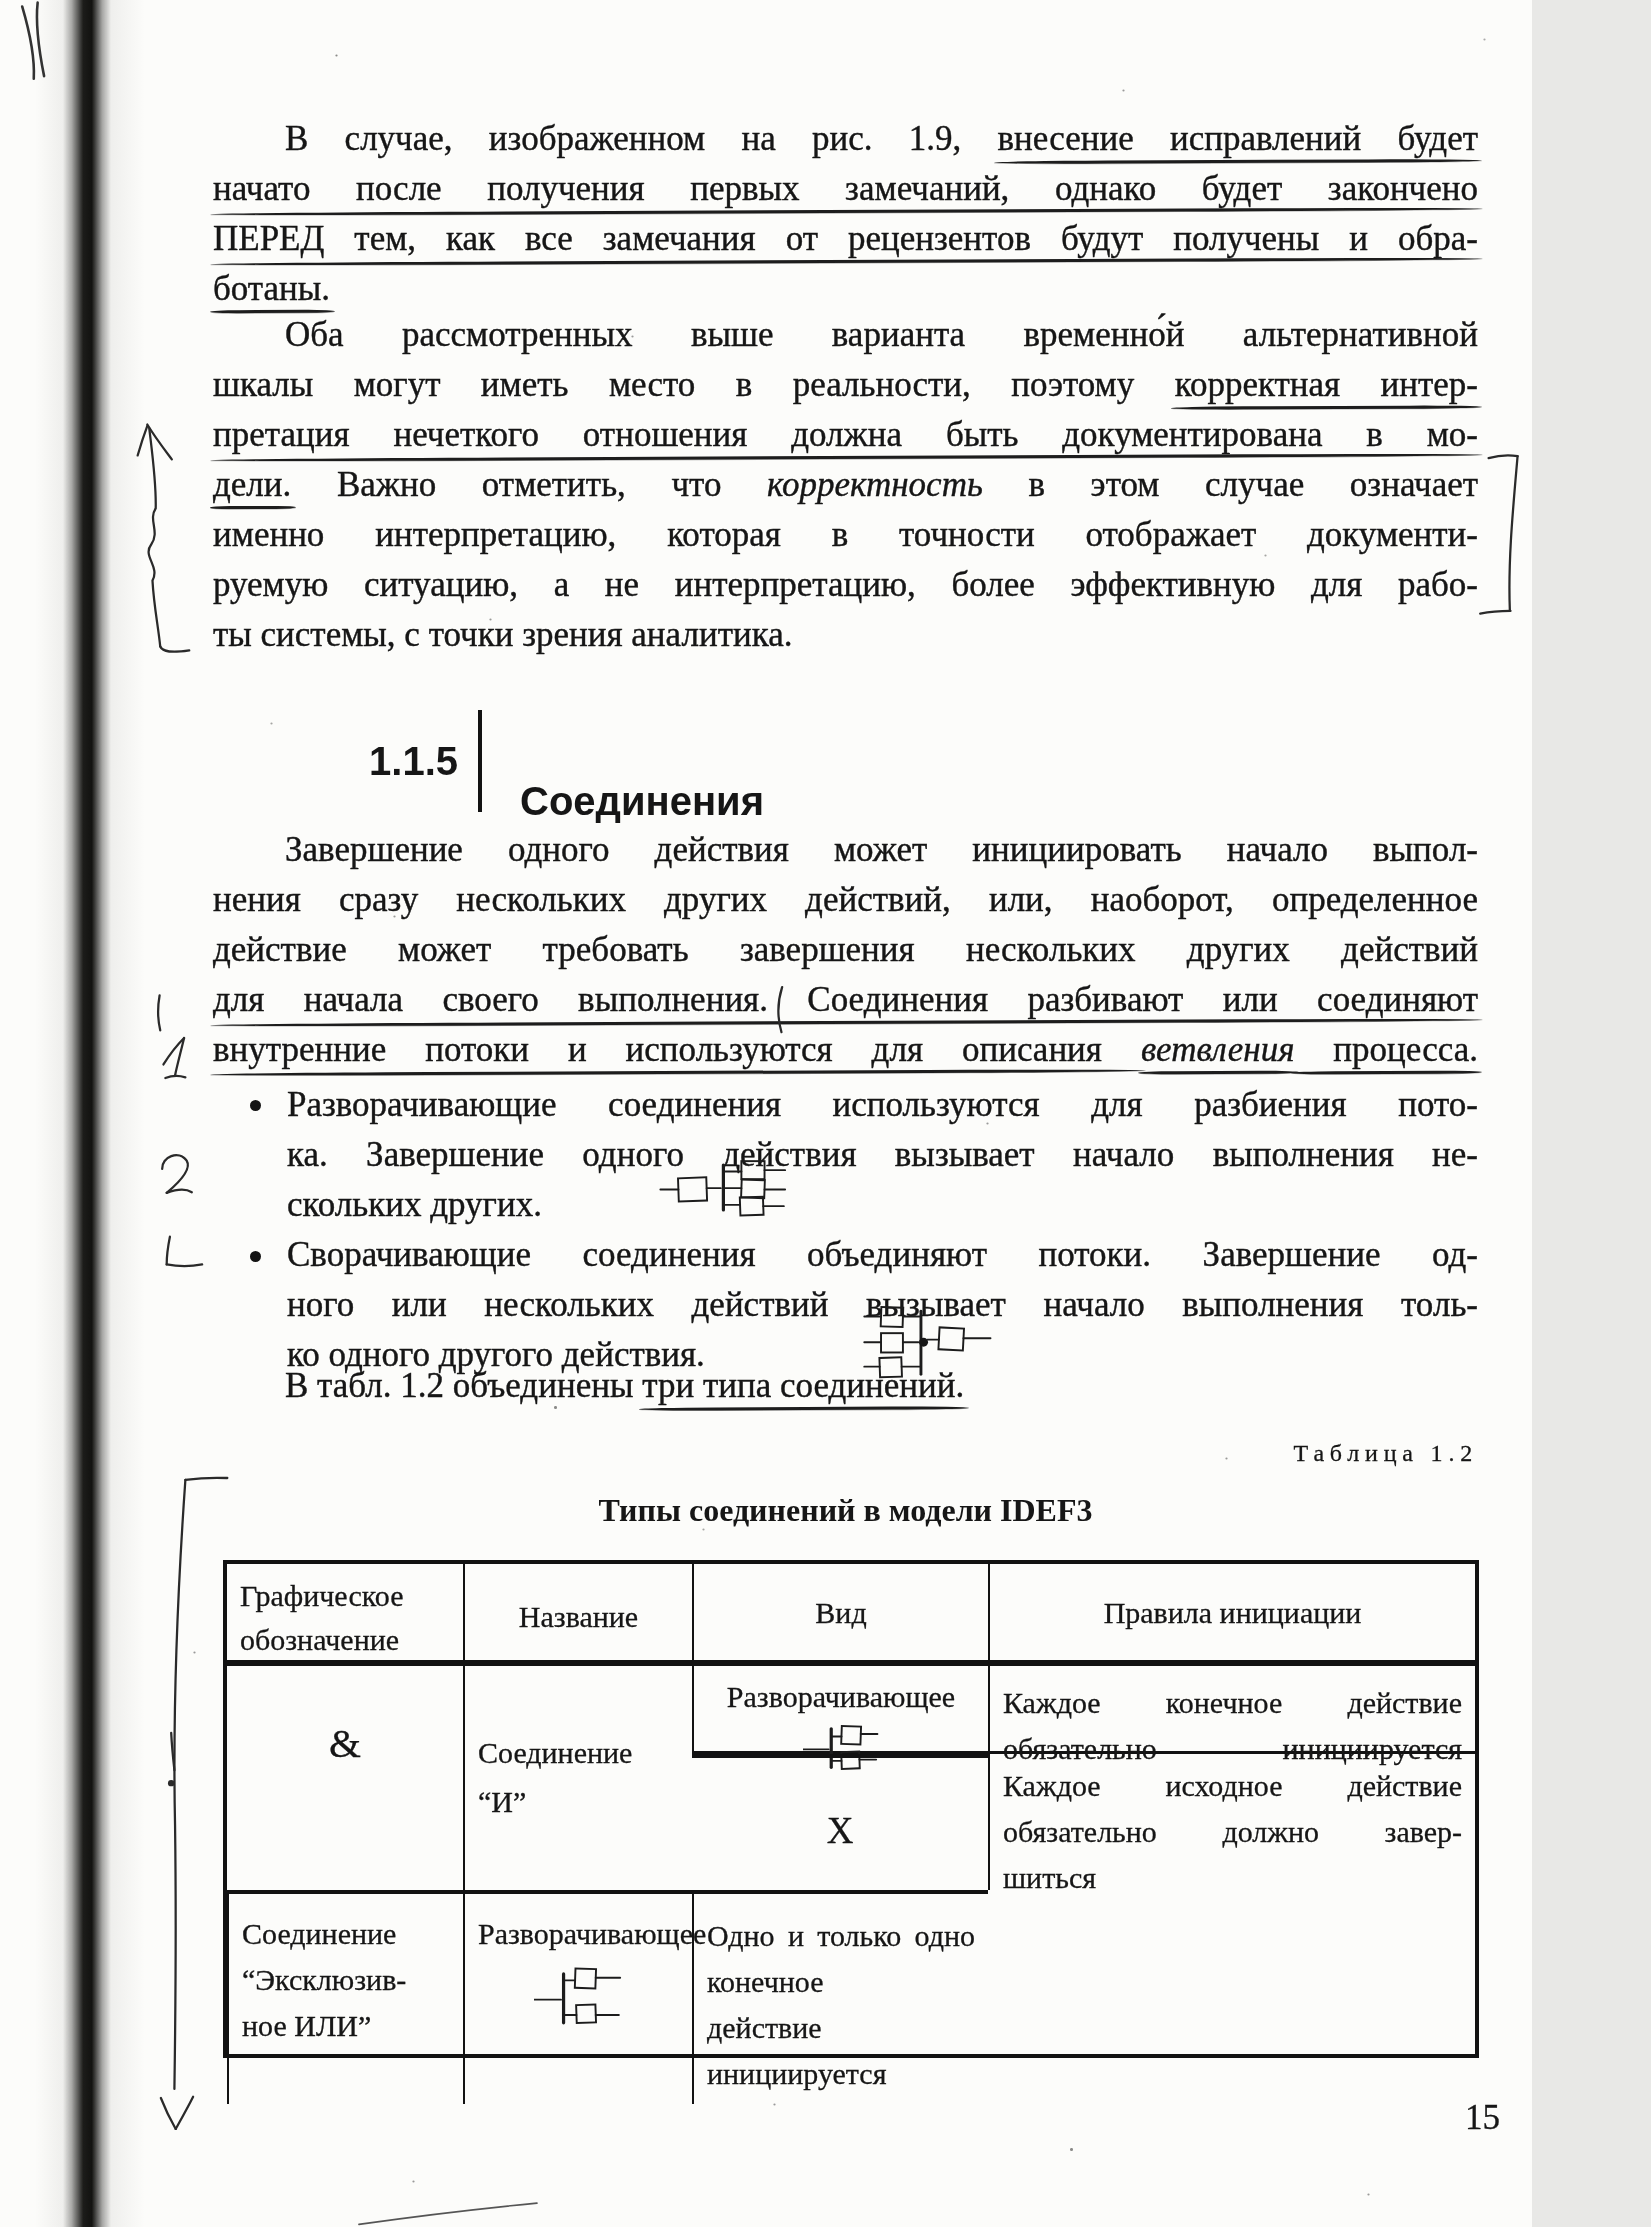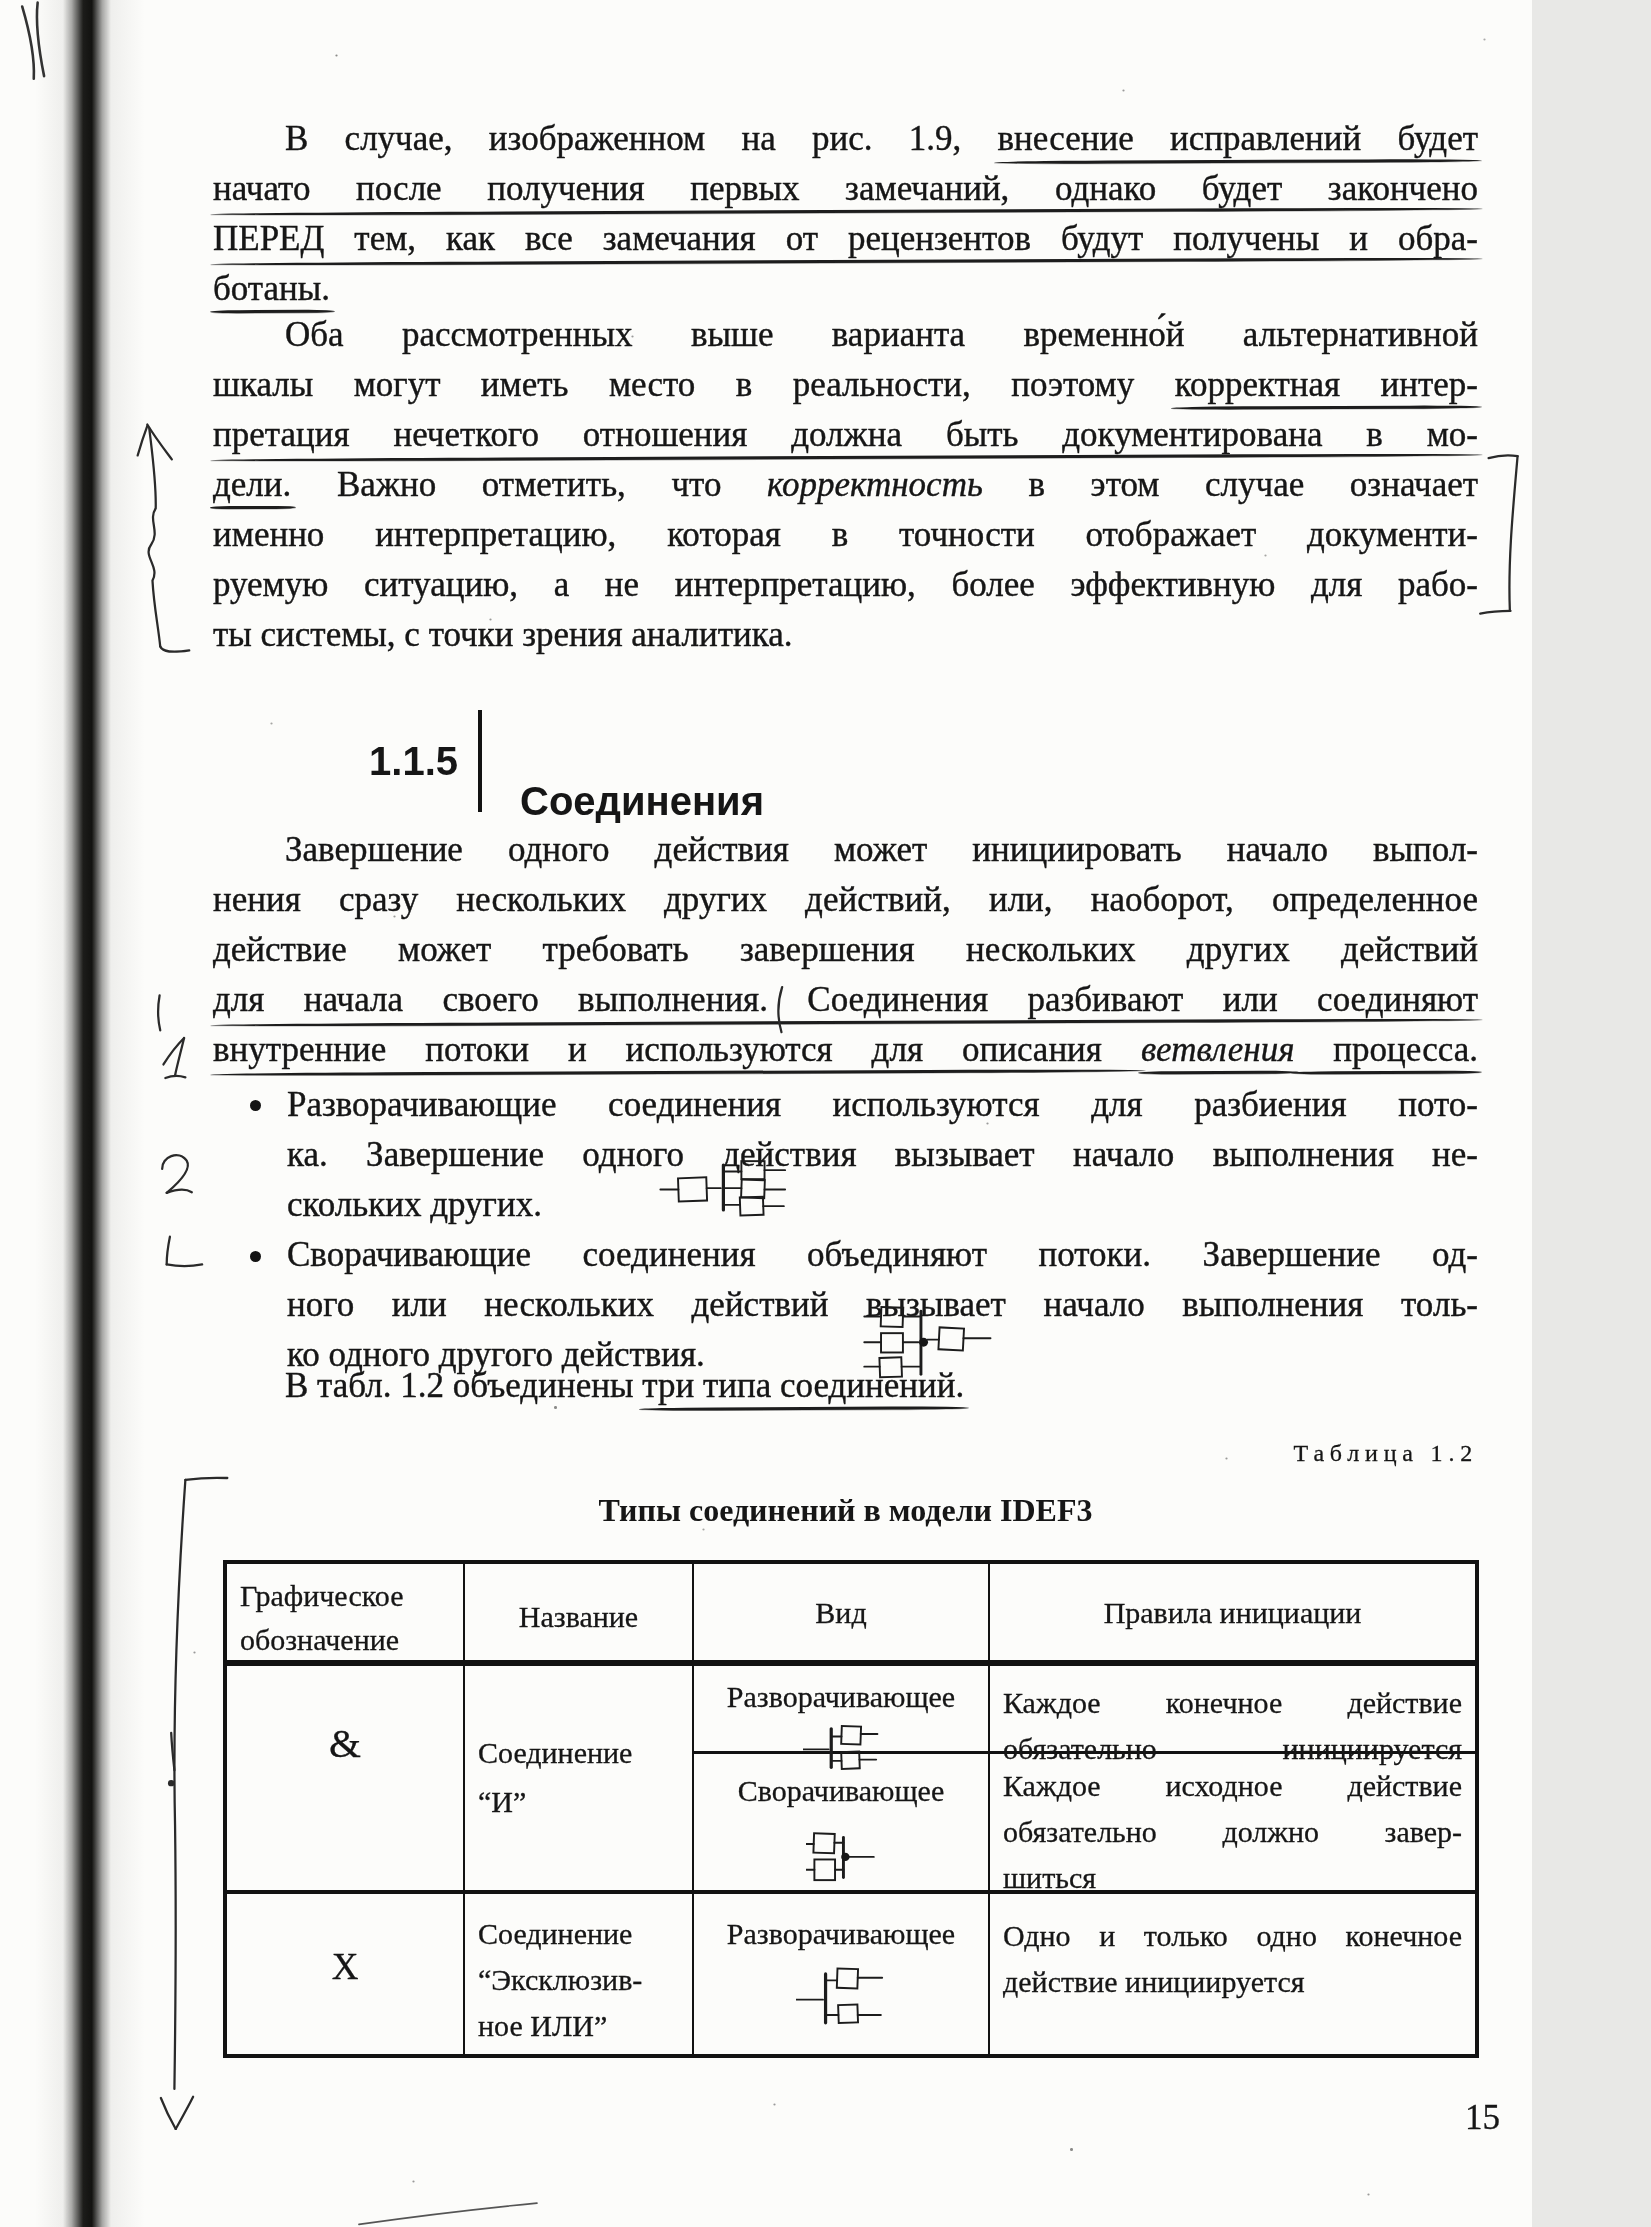--- a/index.html
+++ b/index.html
@@ -182,34 +182,20 @@
         <path d="M44,62 h16"></path>
           <rect x="60" y="48" width="28" height="26" transform="rotate(-2 74 61)"></rect>
           <path d="M88,60 h26"></path>
       </svg>
     </div>
     <div class="cell bl mb" style="grid-row:2;grid-column:4;padding-top:14px">
         <div class="cl just"><span>Каждое конечное действие</span></div>
         <div class="cl just"><span>обязательно инициируется</span></div>
       </div>
 
-    <div class="cell bl cen" style="grid-row:3;grid-column:3;padding-top:14px">
-      <div>Сворачивающее</div>
-      <svg class="diag" style="margin-top:17px" width="71" height="55" viewBox="0 0 110 85" fill="none" stroke="#1c1c1c" stroke-width="3" stroke-linecap="round">
-        <path d="M0,20 h12"></path>
-          <rect x="12" y="4" width="32" height="30" transform="rotate(2 28 19)"></rect>
-          <path d="M44,18 h14"></path>
-        <path d="M0,60 h13"></path>
-          <rect x="13" y="44" width="32" height="32"></rect>
-          <path d="M45,60 h13"></path>
-        <path d="M58,10 v62" stroke-width="4.5"></path>
-        <circle cx="61" cy="40" r="6.5" fill="#171717" stroke="none"></circle>
-        <path d="M67,40 h38"></path>
-      </svg>
-    </div>
     <div class="cell bl" style="grid-row:3;grid-column:4;padding-top:9px">
         <div class="cl just"><span>Каждое исходное действие</span></div>
         <div class="cl just"><span>обязательно должно завер-</span></div>
         <div class="cl"><span>шиться</span></div>
       </div>
 
     <div class="cell tt graphic-x">X</div>
     <div class="cell tt bl" style="padding-top:17px">
         <div class="cl"><span>Соединение</span></div>
         <div class="cl"><span>“Эксклюзив-</span></div>

